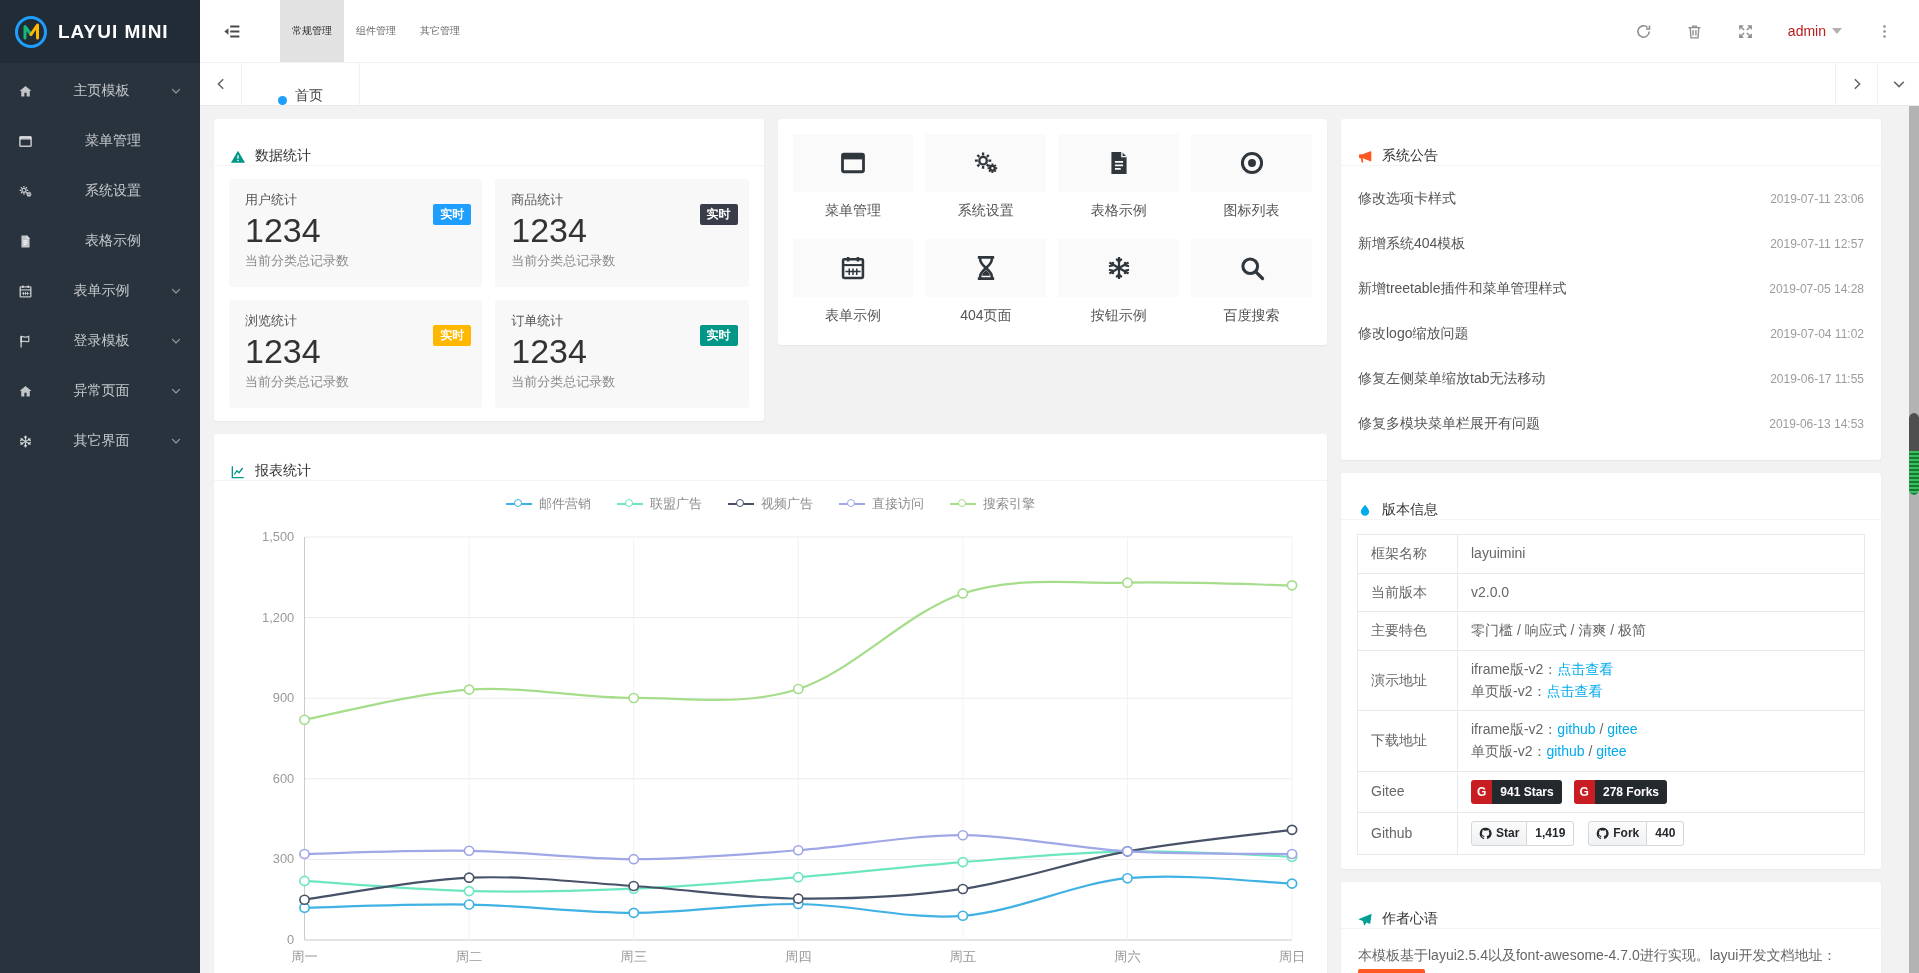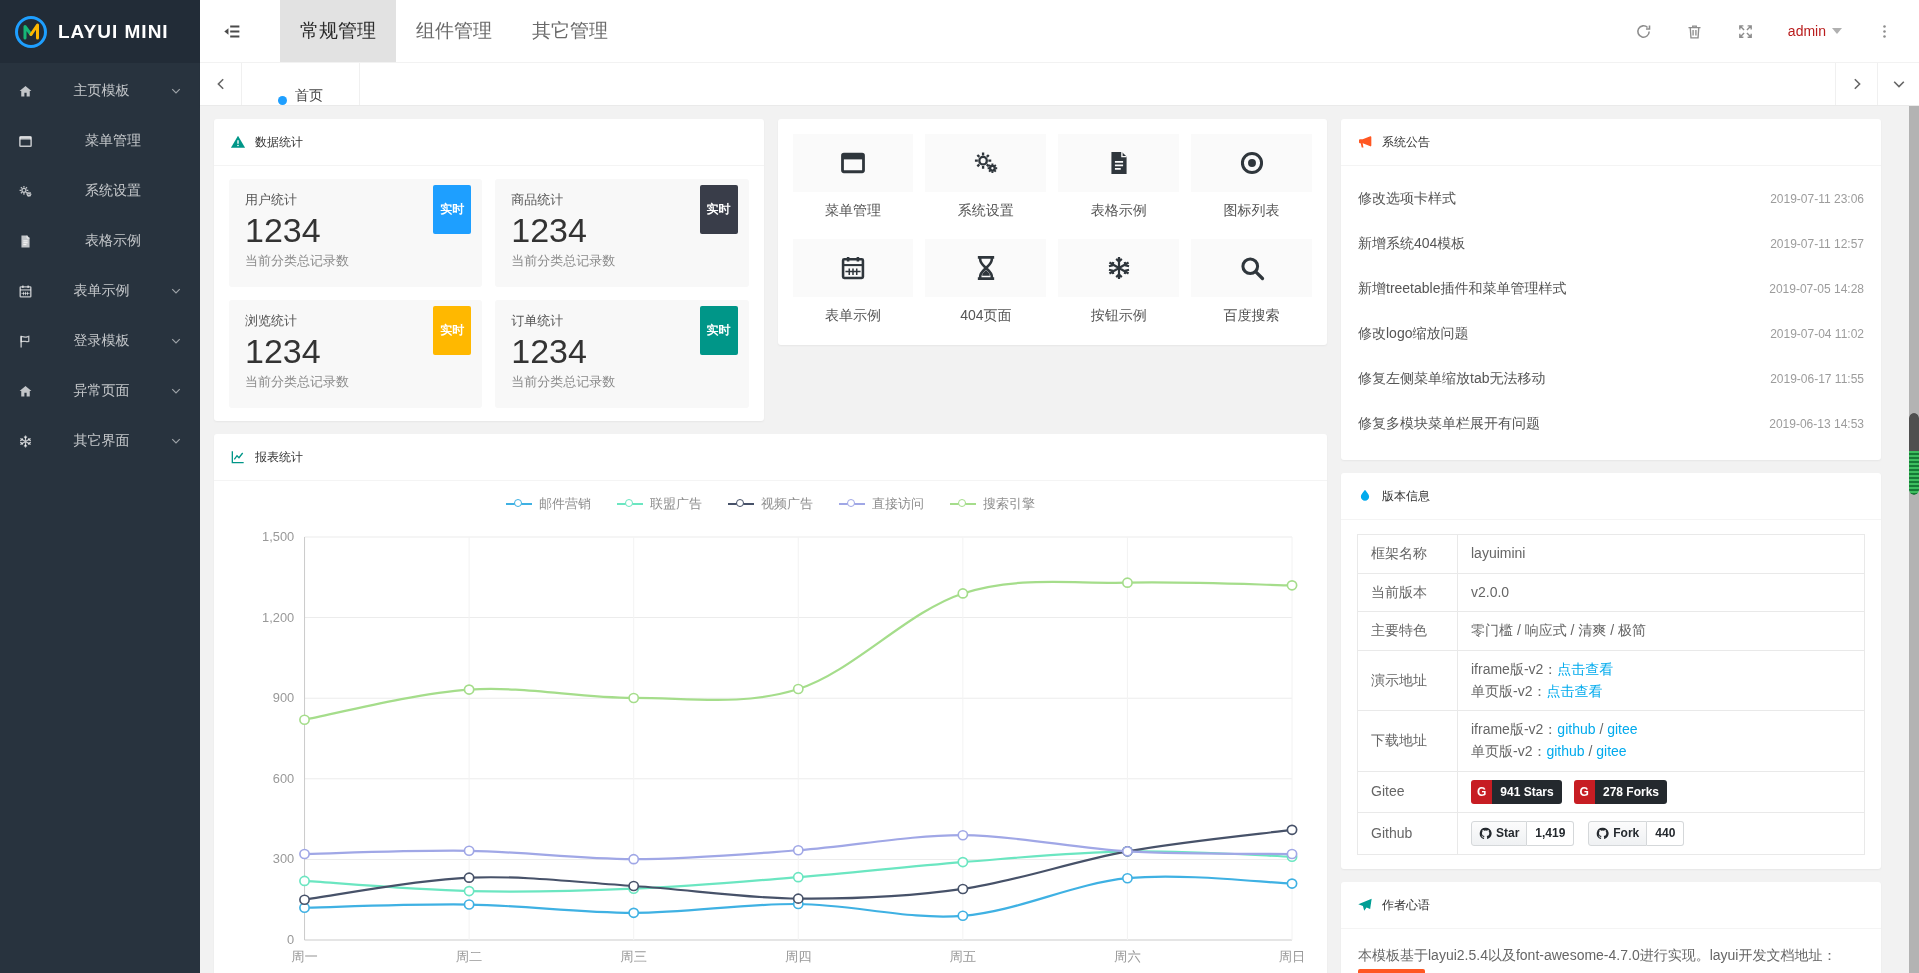--- a/index.html
+++ b/index.html
@@ -17,21 +17,21 @@
   .mi-icon { width:15px; height:15px; flex:0 0 15px; }
   .mi-label { flex:1; }
   .mi-chevron { width:12px; height:12px; color:rgba(255,255,255,.55); }
 
   
   .main { flex:1; display:flex; flex-direction:column; min-width:0; }
   .topbar { height:63px; background:#fff; display:flex; align-items:stretch; border-bottom:1px solid #f2f2f2; }
   .collapse-btn { width:62px; display:flex; align-items:center; justify-content:center; color:#4a4a4a; cursor:pointer; }
   .collapse-btn svg { width:21px; height:21px; }
   .top-tabs { display:flex; align-items:stretch; margin-left:18px; }
-  .top-tab { padding:0 20px; display:flex; align-items:center; font-size:19px; color:#6a6a6a; cursor:pointer; }
+  .top-tab { padding:0 12px; display:flex; align-items:center; font-size:10px; color:#6a6a6a; cursor:pointer; }
   .top-tab.active { background:#e2e2e2; color:#2b2b2b; font-weight:500; }
   .top-actions { margin-left:auto; display:flex; align-items:center; gap:34px; padding-right:26px; }
   .ta-icon { width:17px; height:17px; color:#8d8d8d; cursor:pointer; }
   .user-drop { display:flex; align-items:center; gap:6px; color:#b91c1c; font-size:14px; cursor:pointer; }
   .caret { width:0; height:0; border-left:5px solid transparent; border-right:5px solid transparent; border-top:6px solid #b0b0b0; }
 
   
   .tabstrip { height:43px; background:#fff; display:flex; align-items:stretch; border-bottom:1px solid #eaeaea; box-shadow:0 1px 2px rgba(0,0,0,.04); }
   .ts-btn { width:42px; display:flex; align-items:center; justify-content:center; color:#666; cursor:pointer; }
   .ts-btn svg { width:14px; height:14px; }
@@ -41,36 +41,36 @@
   .ts-dot { width:9px; height:9px; border-radius:50%; background:#1E9FFF; }
   .ts-spacer { flex:1; }
   .ts-right,.ts-down { border-left:1px solid #f0f0f0; }
 
   
   .content { flex:1; background:#f2f2f2; padding:13px 38px 0 14px; display:flex; gap:14px;
     overflow:hidden; position:relative; }
   .left-col { flex:1; min-width:0; }
   .right-col { width:540px; flex:0 0 540px; }
   .card { background:#fff; border-radius:3px; box-shadow:0 1px 2px rgba(0,0,0,.05); margin-bottom:13px; overflow:hidden; }
-  .card-header { height:47px; padding:0 16px; display:flex; align-items:center; gap:9px;
-    border-bottom:1px solid #f4f4f4; font-size:12px; color:#333; }
+  .card-header { height:47px; padding:0 16px; display:flex; align-items:flex-end; gap:9px;
+    border-bottom:1px solid #f4f4f4; font-size:14px; color:#333; }
   .ct-icon { width:16px; height:16px; }
   .c-green { color:#009688; } .c-blue { color:#01AAED; } .c-orange { color:#FF5722; } .c-teal { color:#009E94; }
 
   .top-row { display:flex; gap:14px; align-items:flex-start; }
   .top-row .card { flex:1; min-width:0; margin-bottom:0; }
 
   
   .stats-body { padding:13px 15px; display:grid; grid-template-columns:1fr 1fr; gap:13px; }
   .stat-box { background:#f8f8f8; border-radius:3px; padding:12px 16px; position:relative; height:108px; }
   .stat-label { font-size:13px; color:#555; }
   .stat-value { font-size:34px; color:#333; margin-top:2px; line-height:1.15; }
   .stat-caption { font-size:13px; color:#8b8b8b; margin-top:2px; }
-  .stat-badge { position:absolute; top:6px; right:11px; color:#fff; font-size:12px;
-    padding:16px 7px; border-radius:2px; font-weight:bold; cursor:pointer; }
+  .stat-badge { position:absolute; top:25px; right:11px; color:#fff; font-size:12px;
+    padding:2px 7px; border-radius:2px; font-weight:bold; cursor:pointer; }
 
   
   .quick-body { padding:15px 15px 20px; display:grid; grid-template-columns:repeat(4,1fr); column-gap:12px; row-gap:19px; }
   .q-item { text-align:center; cursor:pointer; }
   .q-box { background:#fafafa; height:58px; display:flex; align-items:center; justify-content:center; color:#2F363C; }
   .q-box svg { width:28px; height:28px; }
   .q-label { margin-top:10px; font-size:14px; color:#555; }
 
   
   .chart-card { height:620px; }

